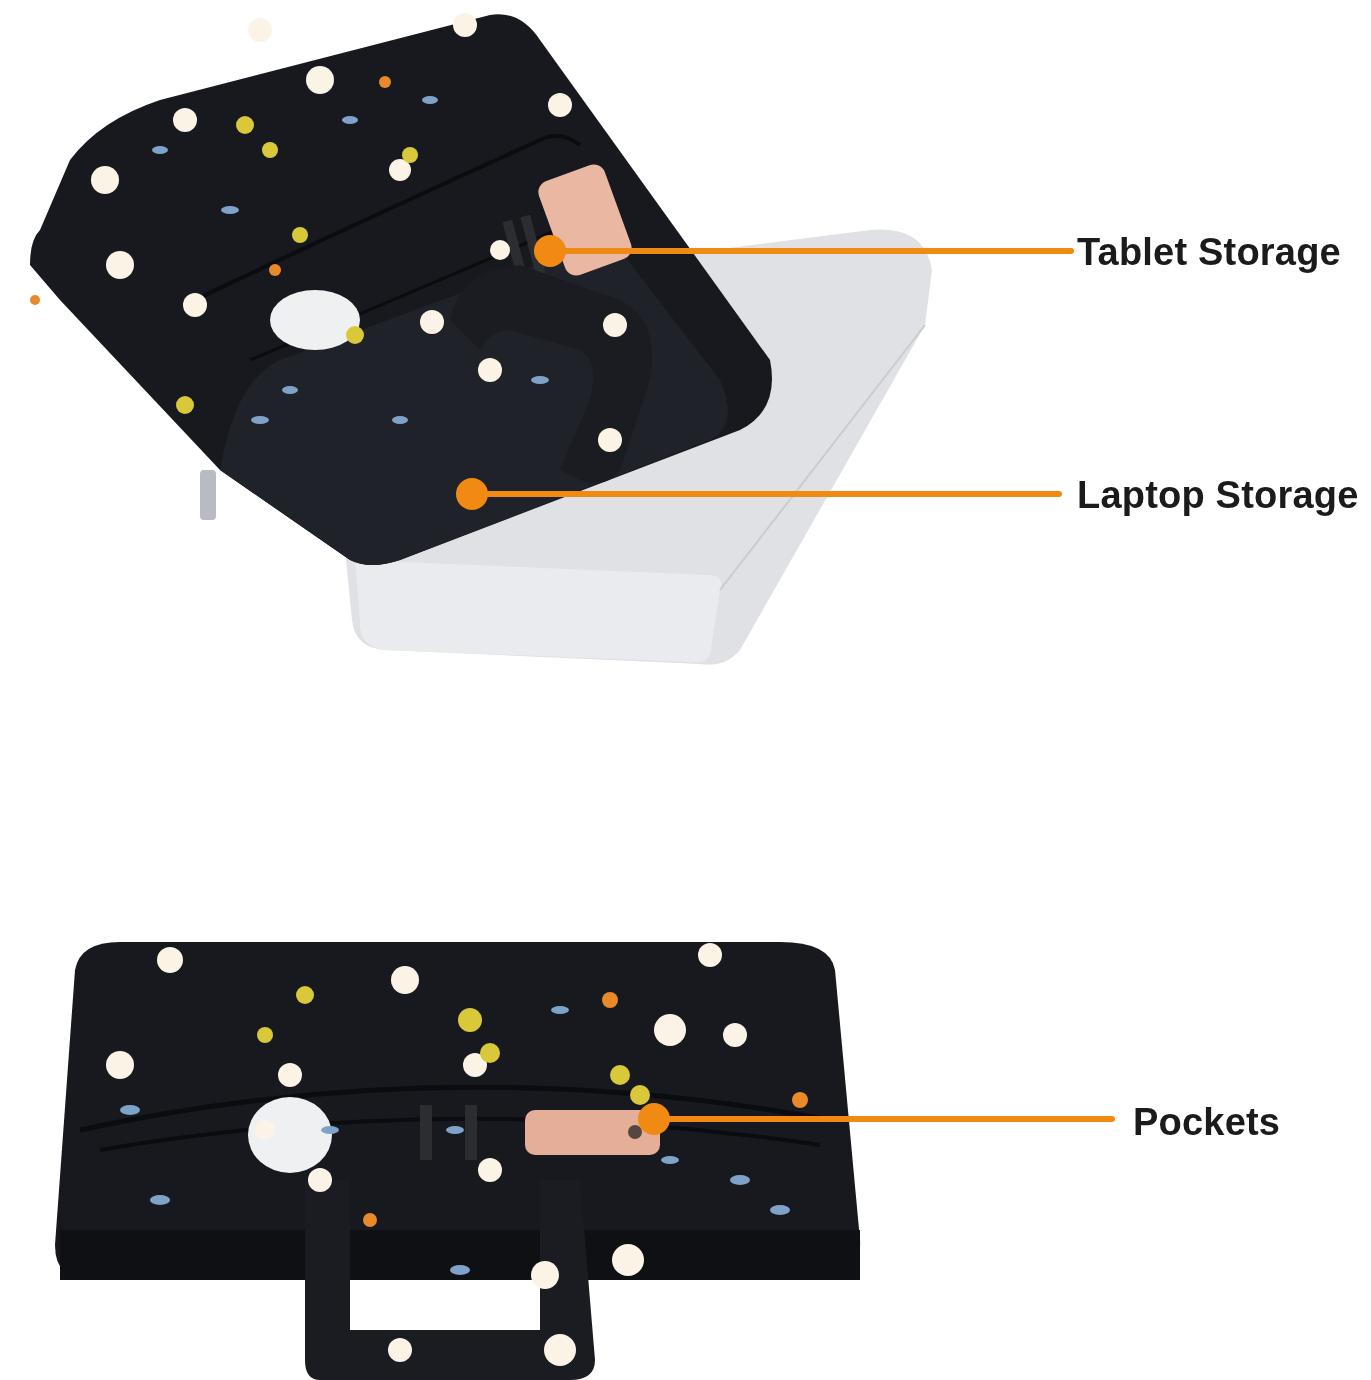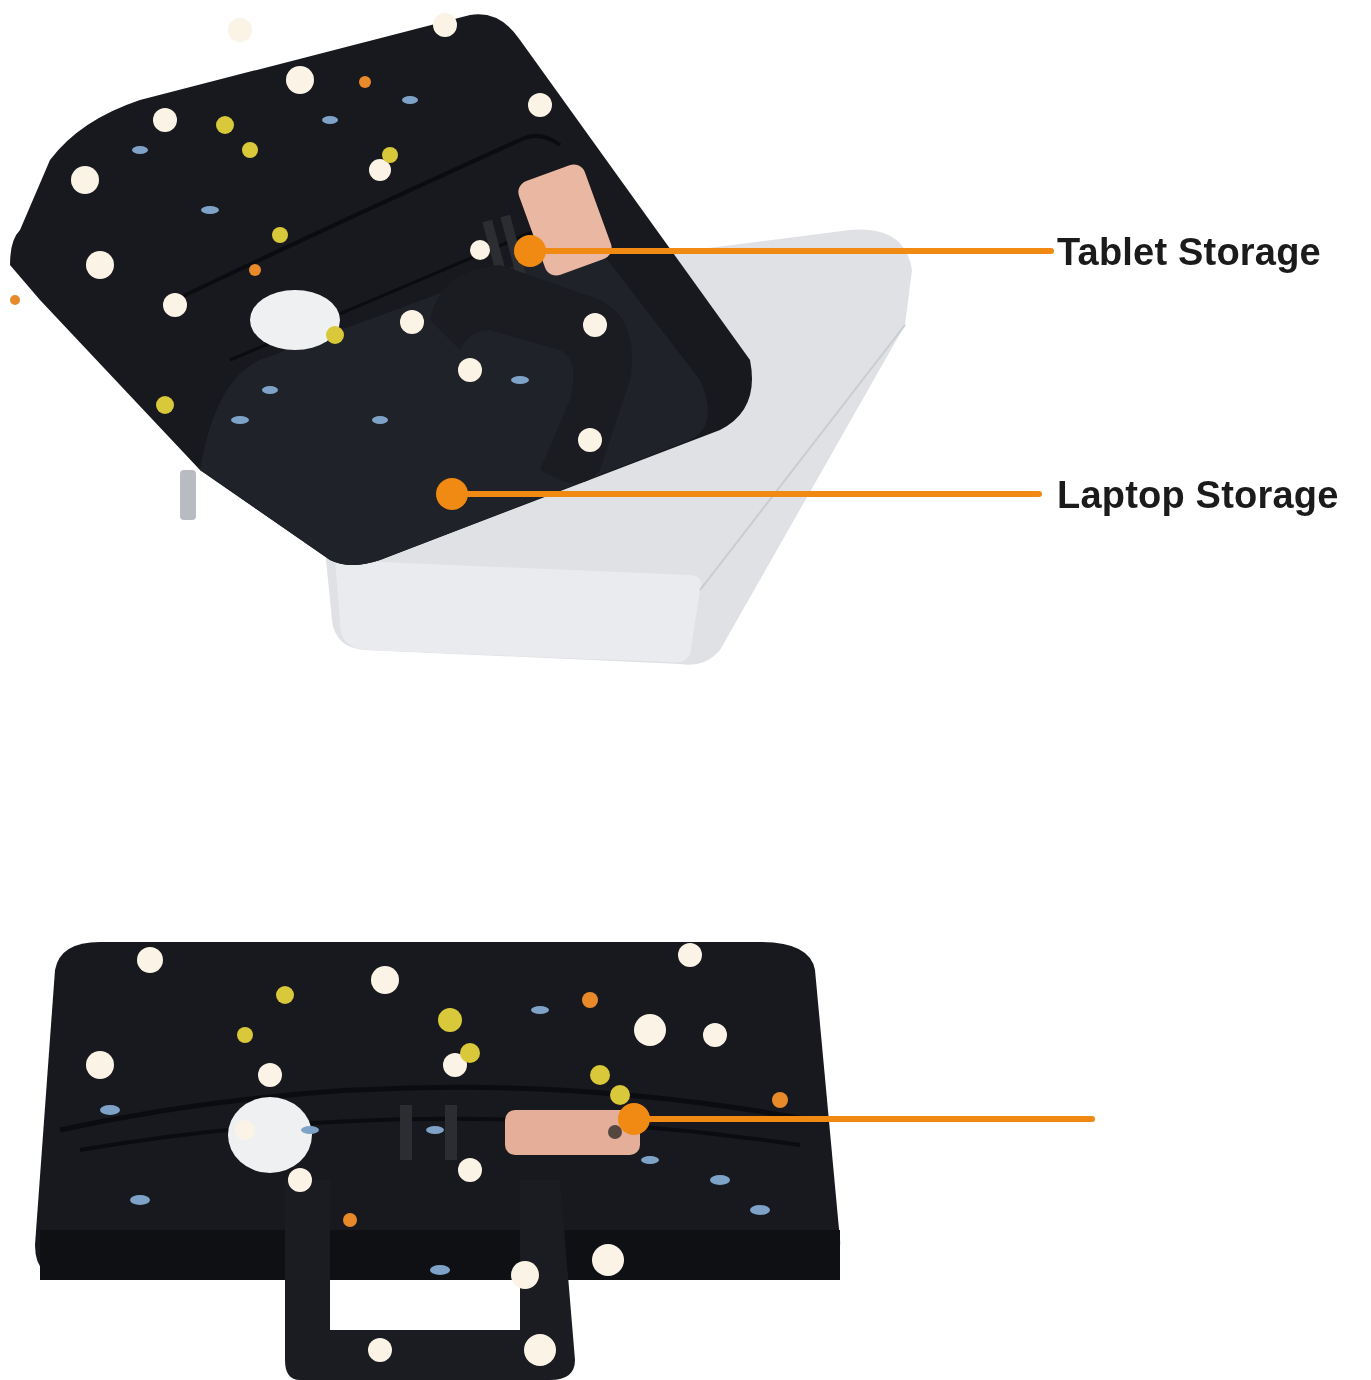--- a/index.html
+++ b/index.html
@@ -1,18 +1,18 @@
 <!DOCTYPE html>
 <html><head>
   <meta charset="utf-8">
   <style>
     html, body { margin: 0; padding: 0; background: #ffffff; }
     body { width: 1371px; height: 1380px; position: relative; overflow: hidden;
            font-family: "Liberation Sans", "DejaVu Sans", sans-serif; }
-    .stage { position: absolute; inset: 0; }
+    .stage { position: absolute; inset: 0; margin-left: 20px; }
     .product { position: absolute; }
     .label { position: absolute; color: #1b1b1b; font-weight: 700; font-size: 38px; line-height: 44px; letter-spacing: 0.2px; white-space: nowrap; }
     .label .line2 { display: block; }
     .callout-line { position: absolute; height: 6px; background: #f08a12; border-radius: 3px; }
     .callout-dot { position: absolute; width: 32px; height: 32px; border-radius: 50%; background: #f08a12; }
   </style>
 </head>
 <body>
 
 <div class="stage">
@@ -160,16 +160,17 @@
   <div>
     <div class="callout-dot" style="left:436px; top:478px;"></div>
     <div class="callout-line" style="left:452px; top:491px; width:590px;"></div>
     <div class="label" style="left:1057px; top:473px;">Laptop Storage</div>
   </div>
 
   <div>
     <div class="callout-dot" style="left:618px; top:1103px;"></div>
     <div class="callout-line" style="left:634px; top:1116px; width:461px;"></div>
     <div class="label" style="left:1113px; top:1100px;">
+      <span class="line2">Pockets</span>
     </div>
   </div>
 
 </div>
 
 </body></html>

